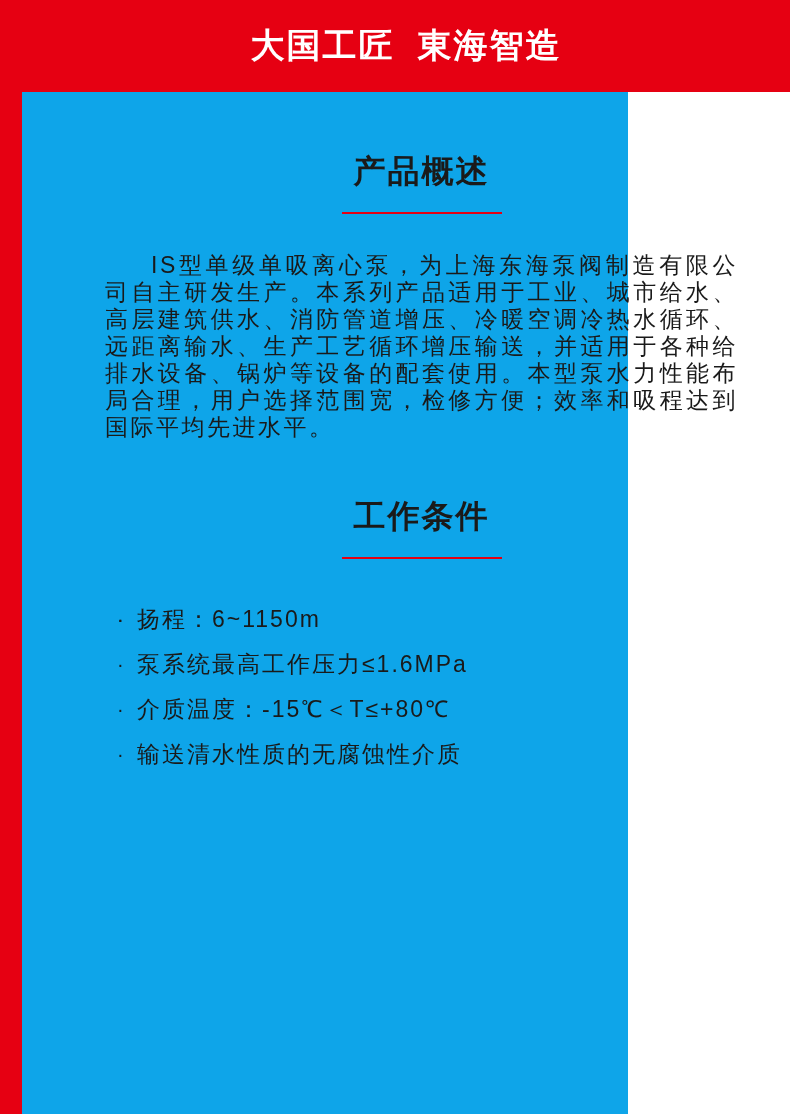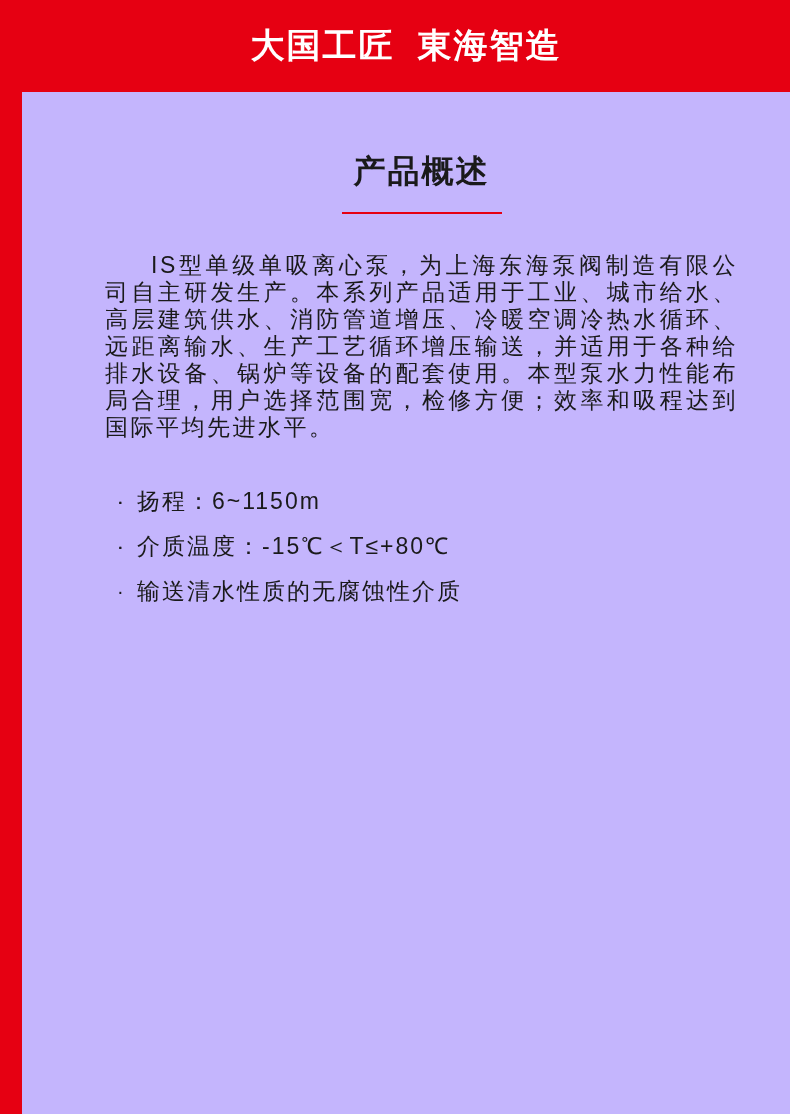--- a/index.html
+++ b/index.html
@@ -9,23 +9,23 @@
   body {
     width: 790px;
     height: 1114px;
     background: #ffffff;
     font-family: "Liberation Sans", sans-serif;
     position: relative;
     overflow: hidden;
   }
   .page {
     position: relative;
-    width: 790px;
+    width: 628px;
     height: 1114px;
-    background: #c4b5fd;
+    background: #0ea5e9;
     box-sizing: border-box;
   }
   
   .left-bar {
     position: absolute;
     left: 0;
     top: 0;
     width: 22px;
     height: 1114px;
     background: #e60012;
@@ -126,31 +126,36 @@
 
   <div class="content">
 
     <div class="section-heading-wrap">
       <div class="section-heading">产品概述</div>
       <div class="heading-rule"></div>
     </div>
 
     <p class="body-paragraph">IS型单级单吸离心泵，为上海东海泵阀制造有限公司自主研发生产。本系列产品适用于工业、城市给水、高层建筑供水、消防管道增压、冷暖空调冷热水循环、远距离输水、生产工艺循环增压输送，并适用于各种给排水设备、锅炉等设备的配套使用。本型泵水力性能布局合理，用户选择范围宽，检修方便；效率和吸程达到国际平均先进水平。</p>
 
+    <div class="section-heading-wrap second">
+      <div class="section-heading">工作条件</div>
+      <div class="heading-rule"></div>
+    </div>
 
     <ul class="spec-list">
       <li class="spec-item">
         <span class="bullet">·</span>
       </li>
       <li class="spec-item">
         <span class="bullet">·</span>
         <span>扬程：6~1150m</span>
       </li>
       <li class="spec-item">
         <span class="bullet">·</span>
+        <span>泵系统最高工作压力≤1.6MPa</span>
       </li>
       <li class="spec-item">
         <span class="bullet">·</span>
         <span>介质温度：-15℃＜T≤+80℃</span>
       </li>
       <li class="spec-item">
         <span class="bullet">·</span>
         <span>输送清水性质的无腐蚀性介质</span>
       </li>
     </ul>

